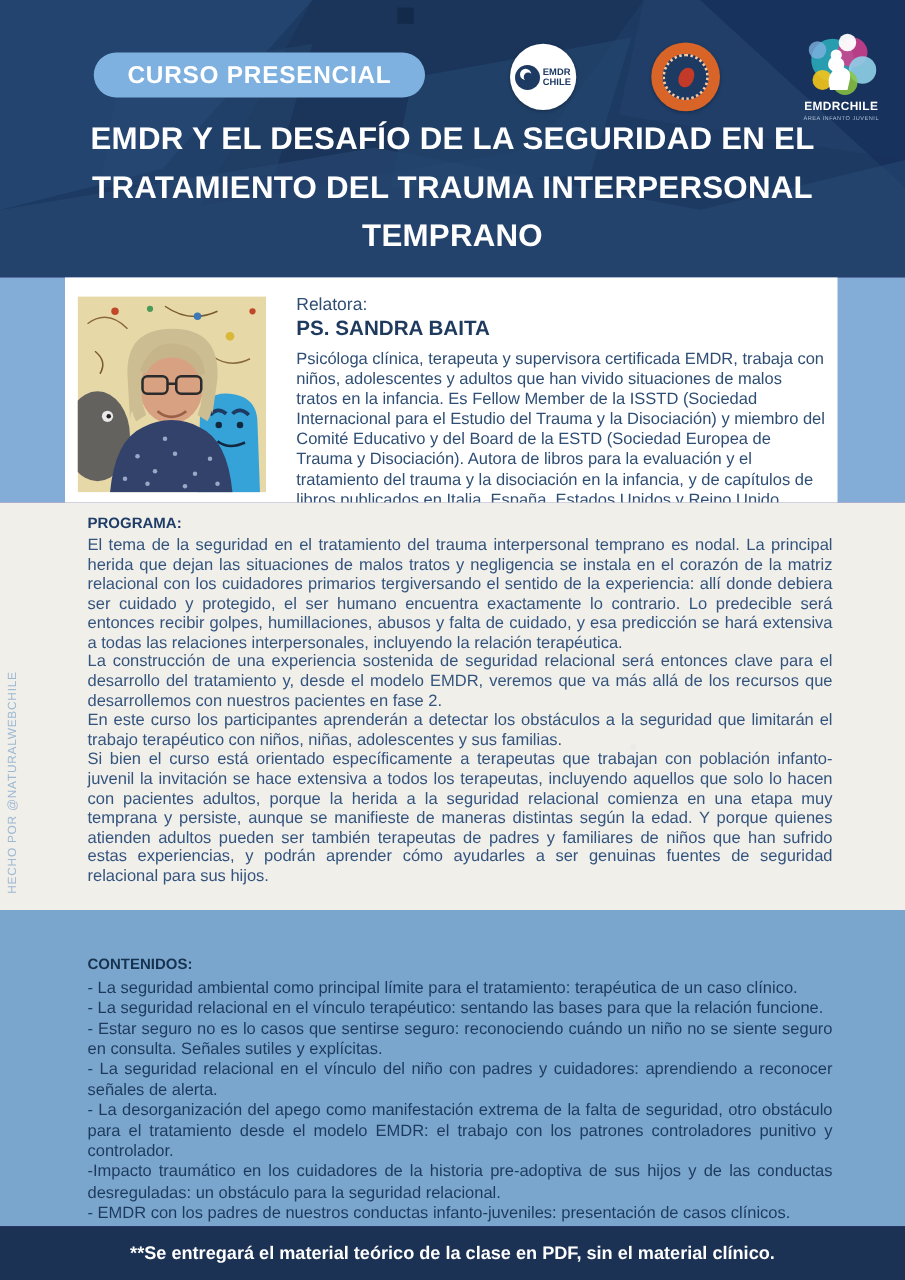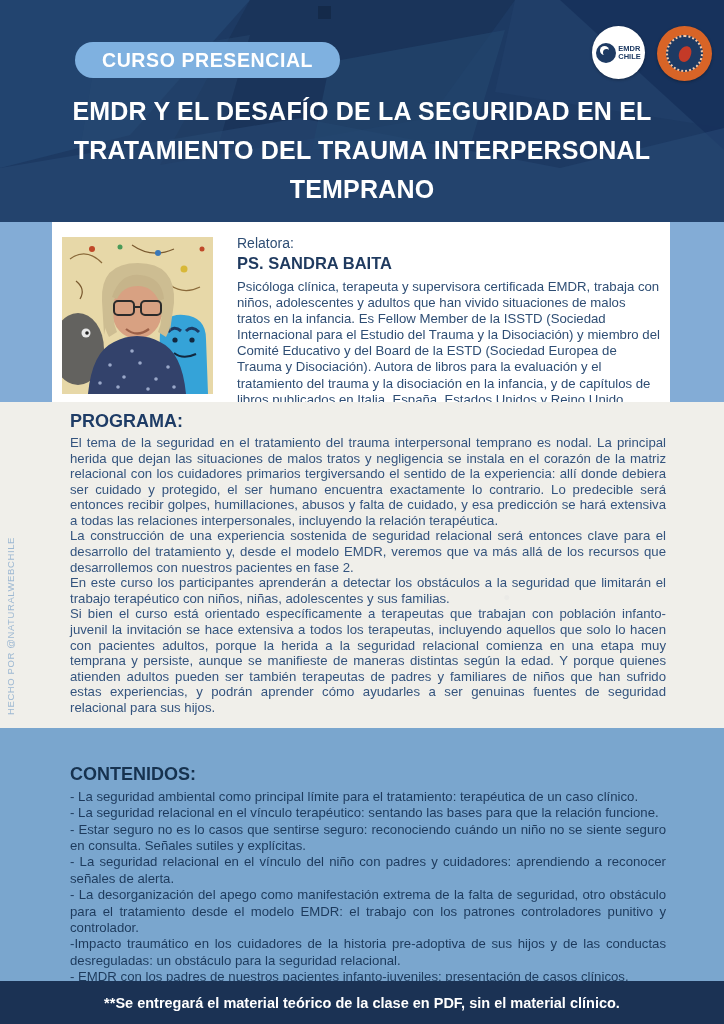--- a/index.html
+++ b/index.html
@@ -12,21 +12,21 @@
 
   
   .header { position:absolute; left:0; top:0; width:724px; height:222px; background:#1d3a63; }
   .header svg.facets { position:absolute; inset:0; }
   .badge {
     position:absolute; left:75px; top:42px; height:36px;
     background:#7fb1e0; border-radius:18px; padding:0 27px;
     display:flex; align-items:center;
     color:#ffffff; font-weight:bold; font-size:19.5px; letter-spacing:0.6px;
   }
-  .logos { position:absolute; right:12px; top:26px; display:flex; align-items:flex-start; }
+  .logos { position:absolute; right:12px; top:26px; display:flex; align-items:center;gap:48px; }
   .logo-circle {
     width:53px; height:53px; border-radius:50%; background:#ffffff;
     display:flex; align-items:center; justify-content:center; margin-left:10px;
     box-shadow:0 1px 3px rgba(0,0,0,0.3);
   }
   .logo-eye-wrap { display:flex; align-items:center; }
   .logo-eye { width:20px; height:20px; border-radius:50%; background:#1d3a63; position:relative; margin-right:2px; }
   .logo-eye::after { content:""; position:absolute; left:4px; top:3px; width:9px; height:9px; border-radius:50%; background:#ffffff; }
   .logo-eye::before { content:""; position:absolute; left:7px; top:6px; width:7px; height:7px; border-radius:50%; background:#1d3a63; z-index:1; }
   .logo-eye-text { font-size:7.5px; font-weight:bold; color:#1d3a63; line-height:1.05; }
@@ -51,21 +51,21 @@
   .speaker-text { position:absolute; left:185px; top:13px; width:424px; color:#2f4e74; }
   .speaker-role { font-size:14px; color:#2f4e74; }
   .speaker-name { font-size:16.5px; font-weight:bold; color:#1f3a5f; margin-top:3px; margin-bottom:6px; }
   .speaker-bio { font-size:13.2px; line-height:1.22; color:#2f4e74; }
 
   
   .programa { position:absolute; left:0; top:402px; width:724px; height:326px; background:#f0efea; padding:9px 58px 0 70px; overflow:hidden; }
   .programa::after { content:""; position:absolute; inset:0; pointer-events:none;
     background:radial-gradient(circle at 20% 30%, rgba(190,195,205,0.10) 0 2px, transparent 3px),
                radial-gradient(circle at 70% 60%, rgba(190,195,205,0.10) 0 2px, transparent 3px); }
-  .sec-heading { font-size:18px; font-weight:bold; color:#1e3c66; margin-bottom:3px; }
+  .sec-heading { font-size:12px; font-weight:bold; color:#1e3c66; margin-bottom:3px; }
   .programa .body p { font-size:13.2px; line-height:1.18; color:#34547e; text-align:justify; margin:0; }
 
   
   .contenidos { position:absolute; left:0; top:728px; width:724px; height:253px; background:#7aa6ce; padding:36px 58px 0 70px; overflow:hidden; }
   .contenidos .sec-heading { color:#16324f; margin-bottom:4px; }
   .contenidos .body p { font-size:13.2px; line-height:1.24; color:#1d3a5c; text-align:justify; margin:0; }
 
   
   .footer { position:absolute; left:0; top:981px; width:724px; height:43px; background:#1b3254;
     display:flex; align-items:center; justify-content:center; }
@@ -107,20 +107,35 @@
           <span class="logo-eye-text">
             <span>EMDR</span><br>
             <span>CHILE</span>
           </span>
         </div>
       </div>
       <div class="logo-seal">
         <div class="inner">
           <div class="blob"></div>
         </div>
+      </div>
+      <div class="logo-infanto">
+        <svg width="62" height="52" viewBox="0 0 62 52">
+          <circle cx="24" cy="22" r="17" fill="#2aa9b8" opacity="0.9"></circle>
+          <circle cx="40" cy="16" r="12" fill="#d33f8d" opacity="0.85"></circle>
+          <circle cx="36" cy="8" r="7" fill="#ffffff" opacity="0.95"></circle>
+          <circle cx="48" cy="30" r="11" fill="#8fd0e8" opacity="0.9"></circle>
+          <circle cx="34" cy="40" r="10" fill="#8cc63f" opacity="0.85"></circle>
+          <circle cx="16" cy="38" r="8" fill="#f5c518" opacity="0.9"></circle>
+          <circle cx="12" cy="14" r="7" fill="#7fb1e0" opacity="0.8"></circle>
+          <path d="M22 46 q-3 -10 2 -15 q-5 -3 -3 -8 q2 -5 8 -3 q6 2 4 8 q6 2 5 9 l-2 9 z" fill="#ffffff"></path>
+          <circle cx="27" cy="18" r="4.5" fill="#ffffff"></circle>
+        </svg>
+        <span class="title">EMDRCHILE</span>
+        <span class="sub">ÁREA INFANTO JUVENIL</span>
       </div>
     </div>
 
     <div class="main-title">EMDR Y EL DESAFÍO DE LA SEGURIDAD EN EL TRATAMIENTO DEL TRAUMA INTERPERSONAL TEMPRANO</div>
   </div>
 
   <div class="speaker-band">
     <div class="speaker-card">
       <div class="speaker-photo">
         <svg width="151" height="157" viewBox="0 0 151 157">
@@ -188,21 +203,21 @@
 
   <div class="contenidos">
     <div class="sec-heading">CONTENIDOS:</div>
     <div class="body">
         <p>- La seguridad ambiental como principal límite para el tratamiento: terapéutica de un caso clínico.</p>
         <p>- La seguridad relacional en el vínculo terapéutico: sentando las bases para que la relación funcione.</p>
         <p>- Estar seguro no es lo casos que sentirse seguro: reconociendo cuándo un niño no se siente seguro en consulta. Señales sutiles y explícitas.</p>
         <p>- La seguridad relacional en el vínculo del niño con padres y cuidadores: aprendiendo a reconocer señales de alerta.</p>
         <p>- La desorganización del apego como manifestación extrema de la falta de seguridad, otro obstáculo para el tratamiento desde el modelo EMDR: el trabajo con los patrones controladores punitivo y controlador.</p>
         <p>-Impacto traumático en los cuidadores de la historia pre-adoptiva de sus hijos y de las conductas desreguladas: un obstáculo para la seguridad relacional.</p>
-        <p>- EMDR con los padres de nuestros pacientes infanto-juveniles: presentación de casos clínicos.</p>
+        <p>- EMDR con los padres de nuestros conductas infanto-juveniles: presentación de casos clínicos.</p>
       </div>
   </div>
 
   <div class="footer">
     <div class="note">**Se entregará el material teórico de la clase en PDF, sin el material clínico.</div>
   </div>
 
   <div class="watermark">HECHO POR @NATURALWEBCHILE</div>
 
 </div>

